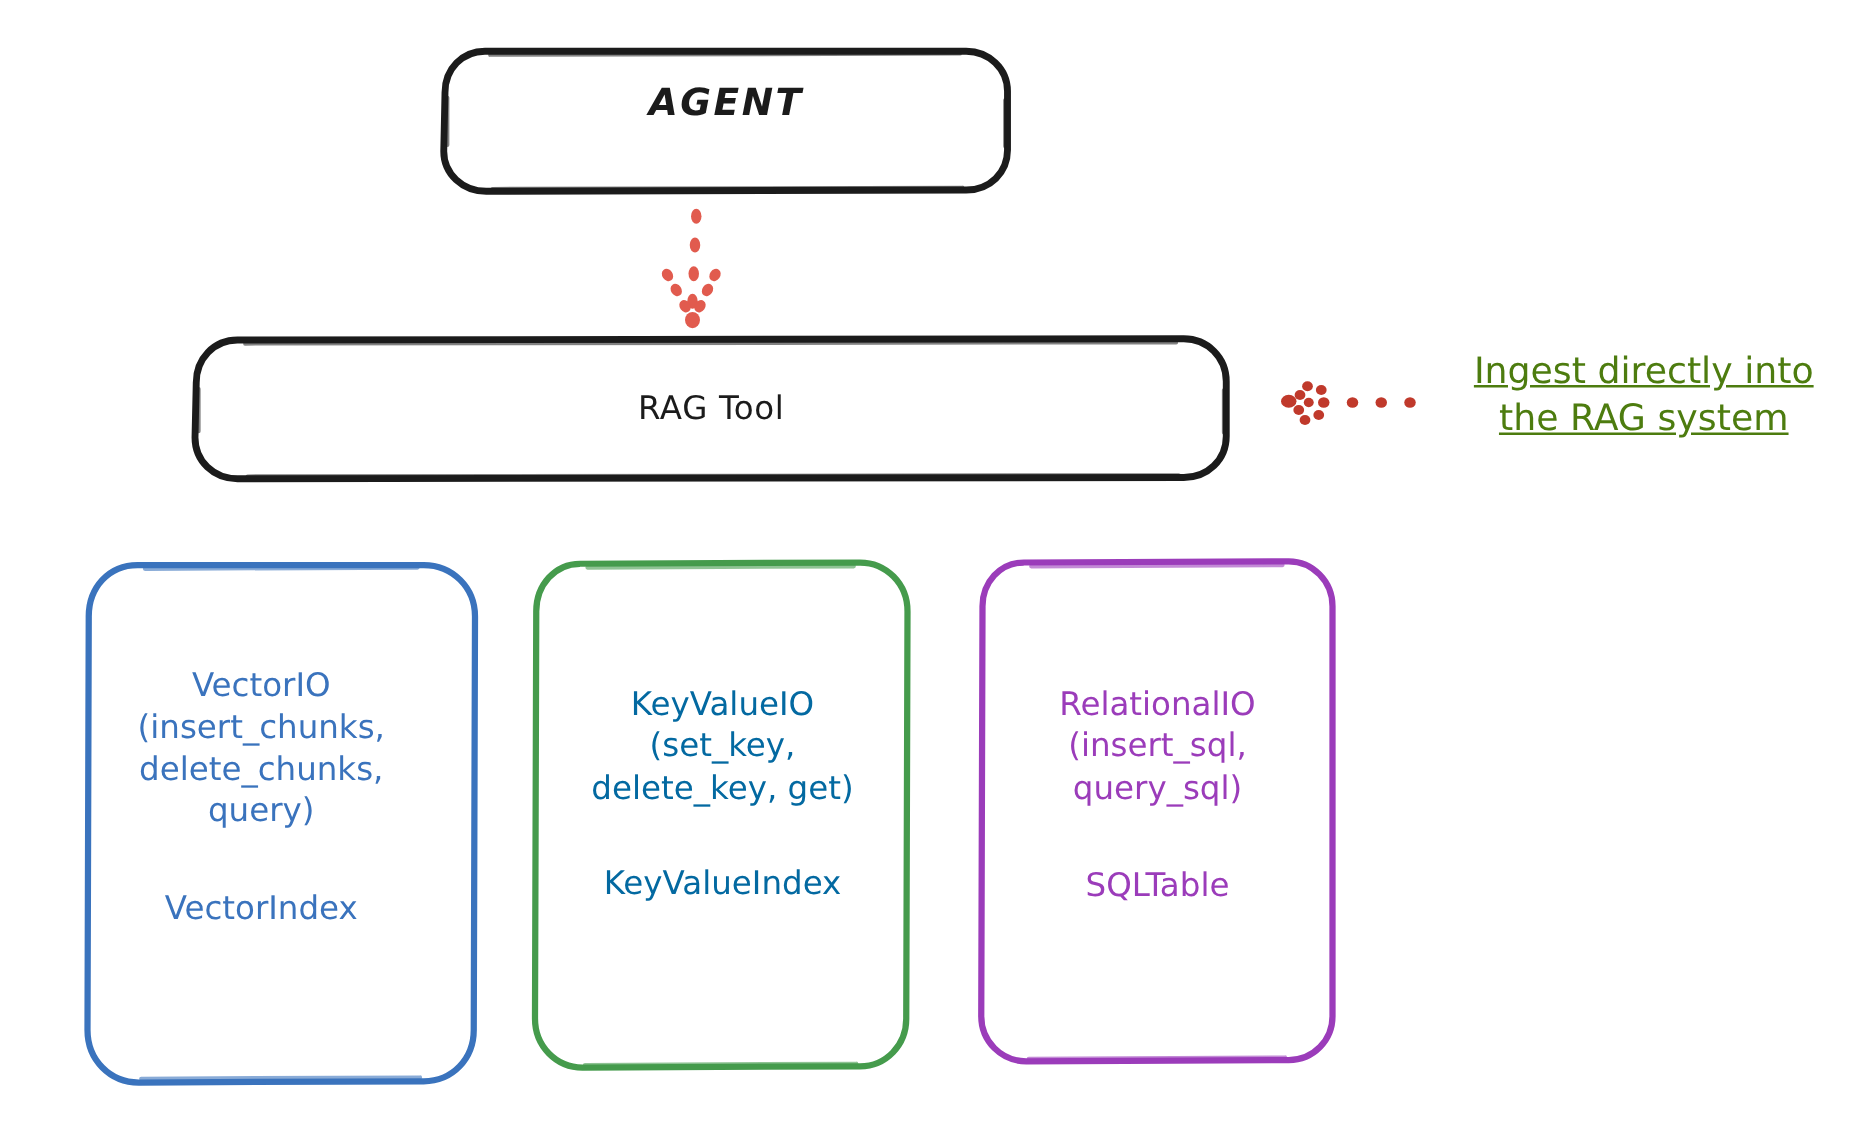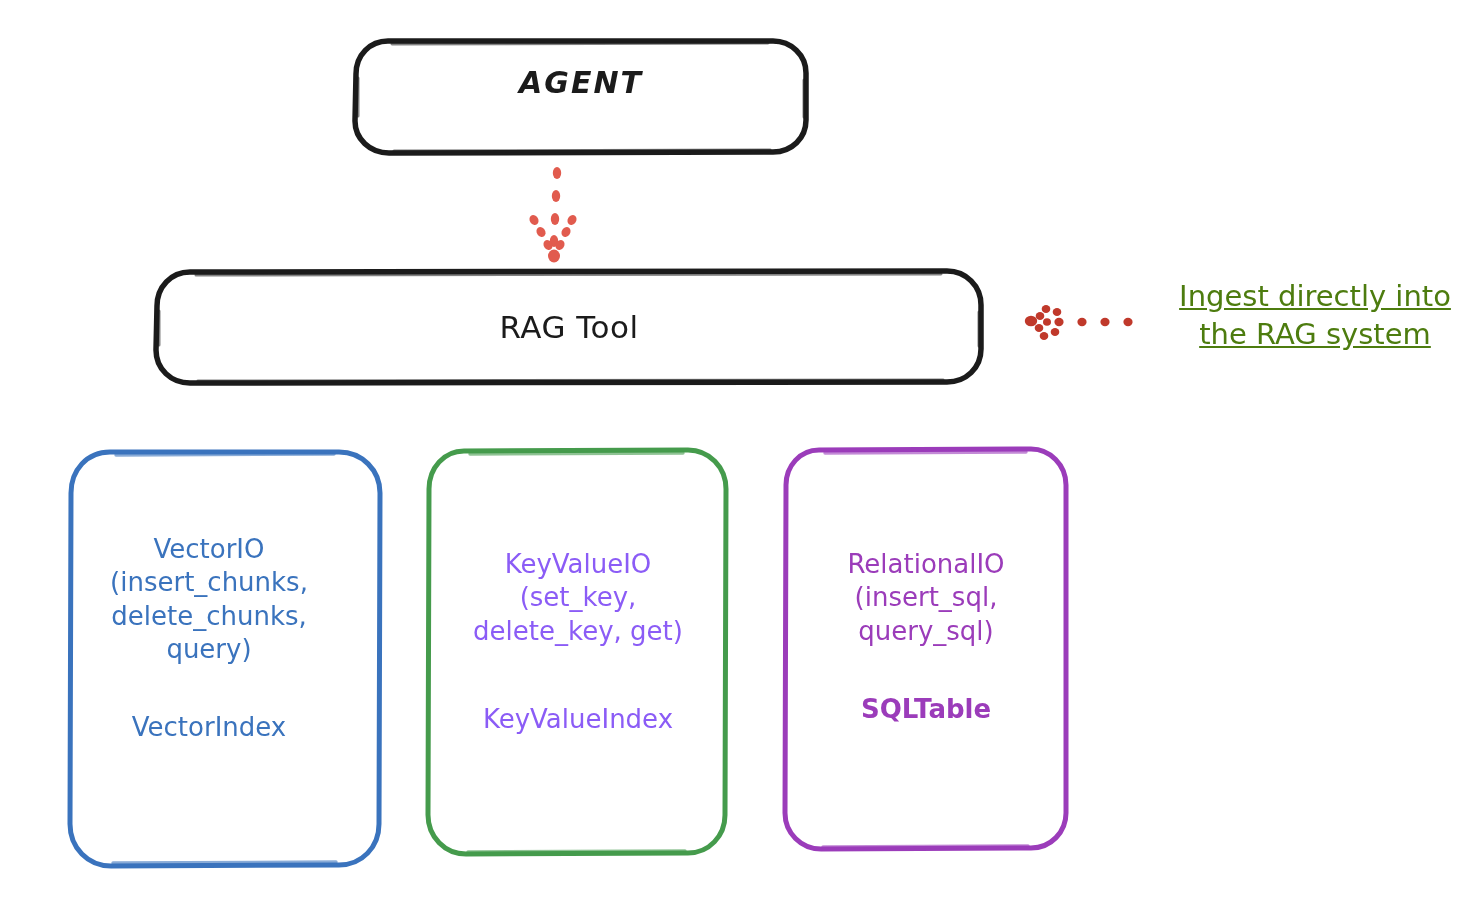--- a/index.html
+++ b/index.html
@@ -51,21 +51,21 @@
 
   
   #ragtool-box {
     left: 155px;
     top: 270px;
     width: 828px;
     height: 114px;
   }
   #ragtool-box .txt {
     font-family: "DejaVu Sans", sans-serif;
-    font-size: 31px;
+    font-size: 26px;
     color: #1b1b1b;
     letter-spacing: .5px;
   }
 
   
   .api-box {
     position: absolute;
     display: flex;
     flex-direction: column;
     align-items: center;
@@ -90,32 +90,32 @@
     top: 533px;
     width: 300px;
     color: #3a73bd;
   }
   #vector-text .idx { margin-top: 46px; }
 
   #keyvalue-text {
     left: 428px;
     top: 548px;
     width: 300px;
-    color: #8b5cf6;
-  }
-  #keyvalue-text .idx { margin-top: 56px; }
+    color: #0369a1;
+  }
+  #keyvalue-text .idx { margin-top: 44px; }
 
   #relational-text {
     left: 780px;
     top: 548px;
     width: 292px;
     color: #9b3cba;
     text-align: center;
   }
-  #relational-text .idx { margin-top: 46px; font-weight: bold; }
+  #relational-text .idx { margin-top: 46px; }
 
   
   #annotation {
     position: absolute;
     left: 1150px;
     top: 278px;
     width: 330px;
     color: #4d7c0f;
     font-family: "DejaVu Sans", sans-serif;
     font-size: 29px;

